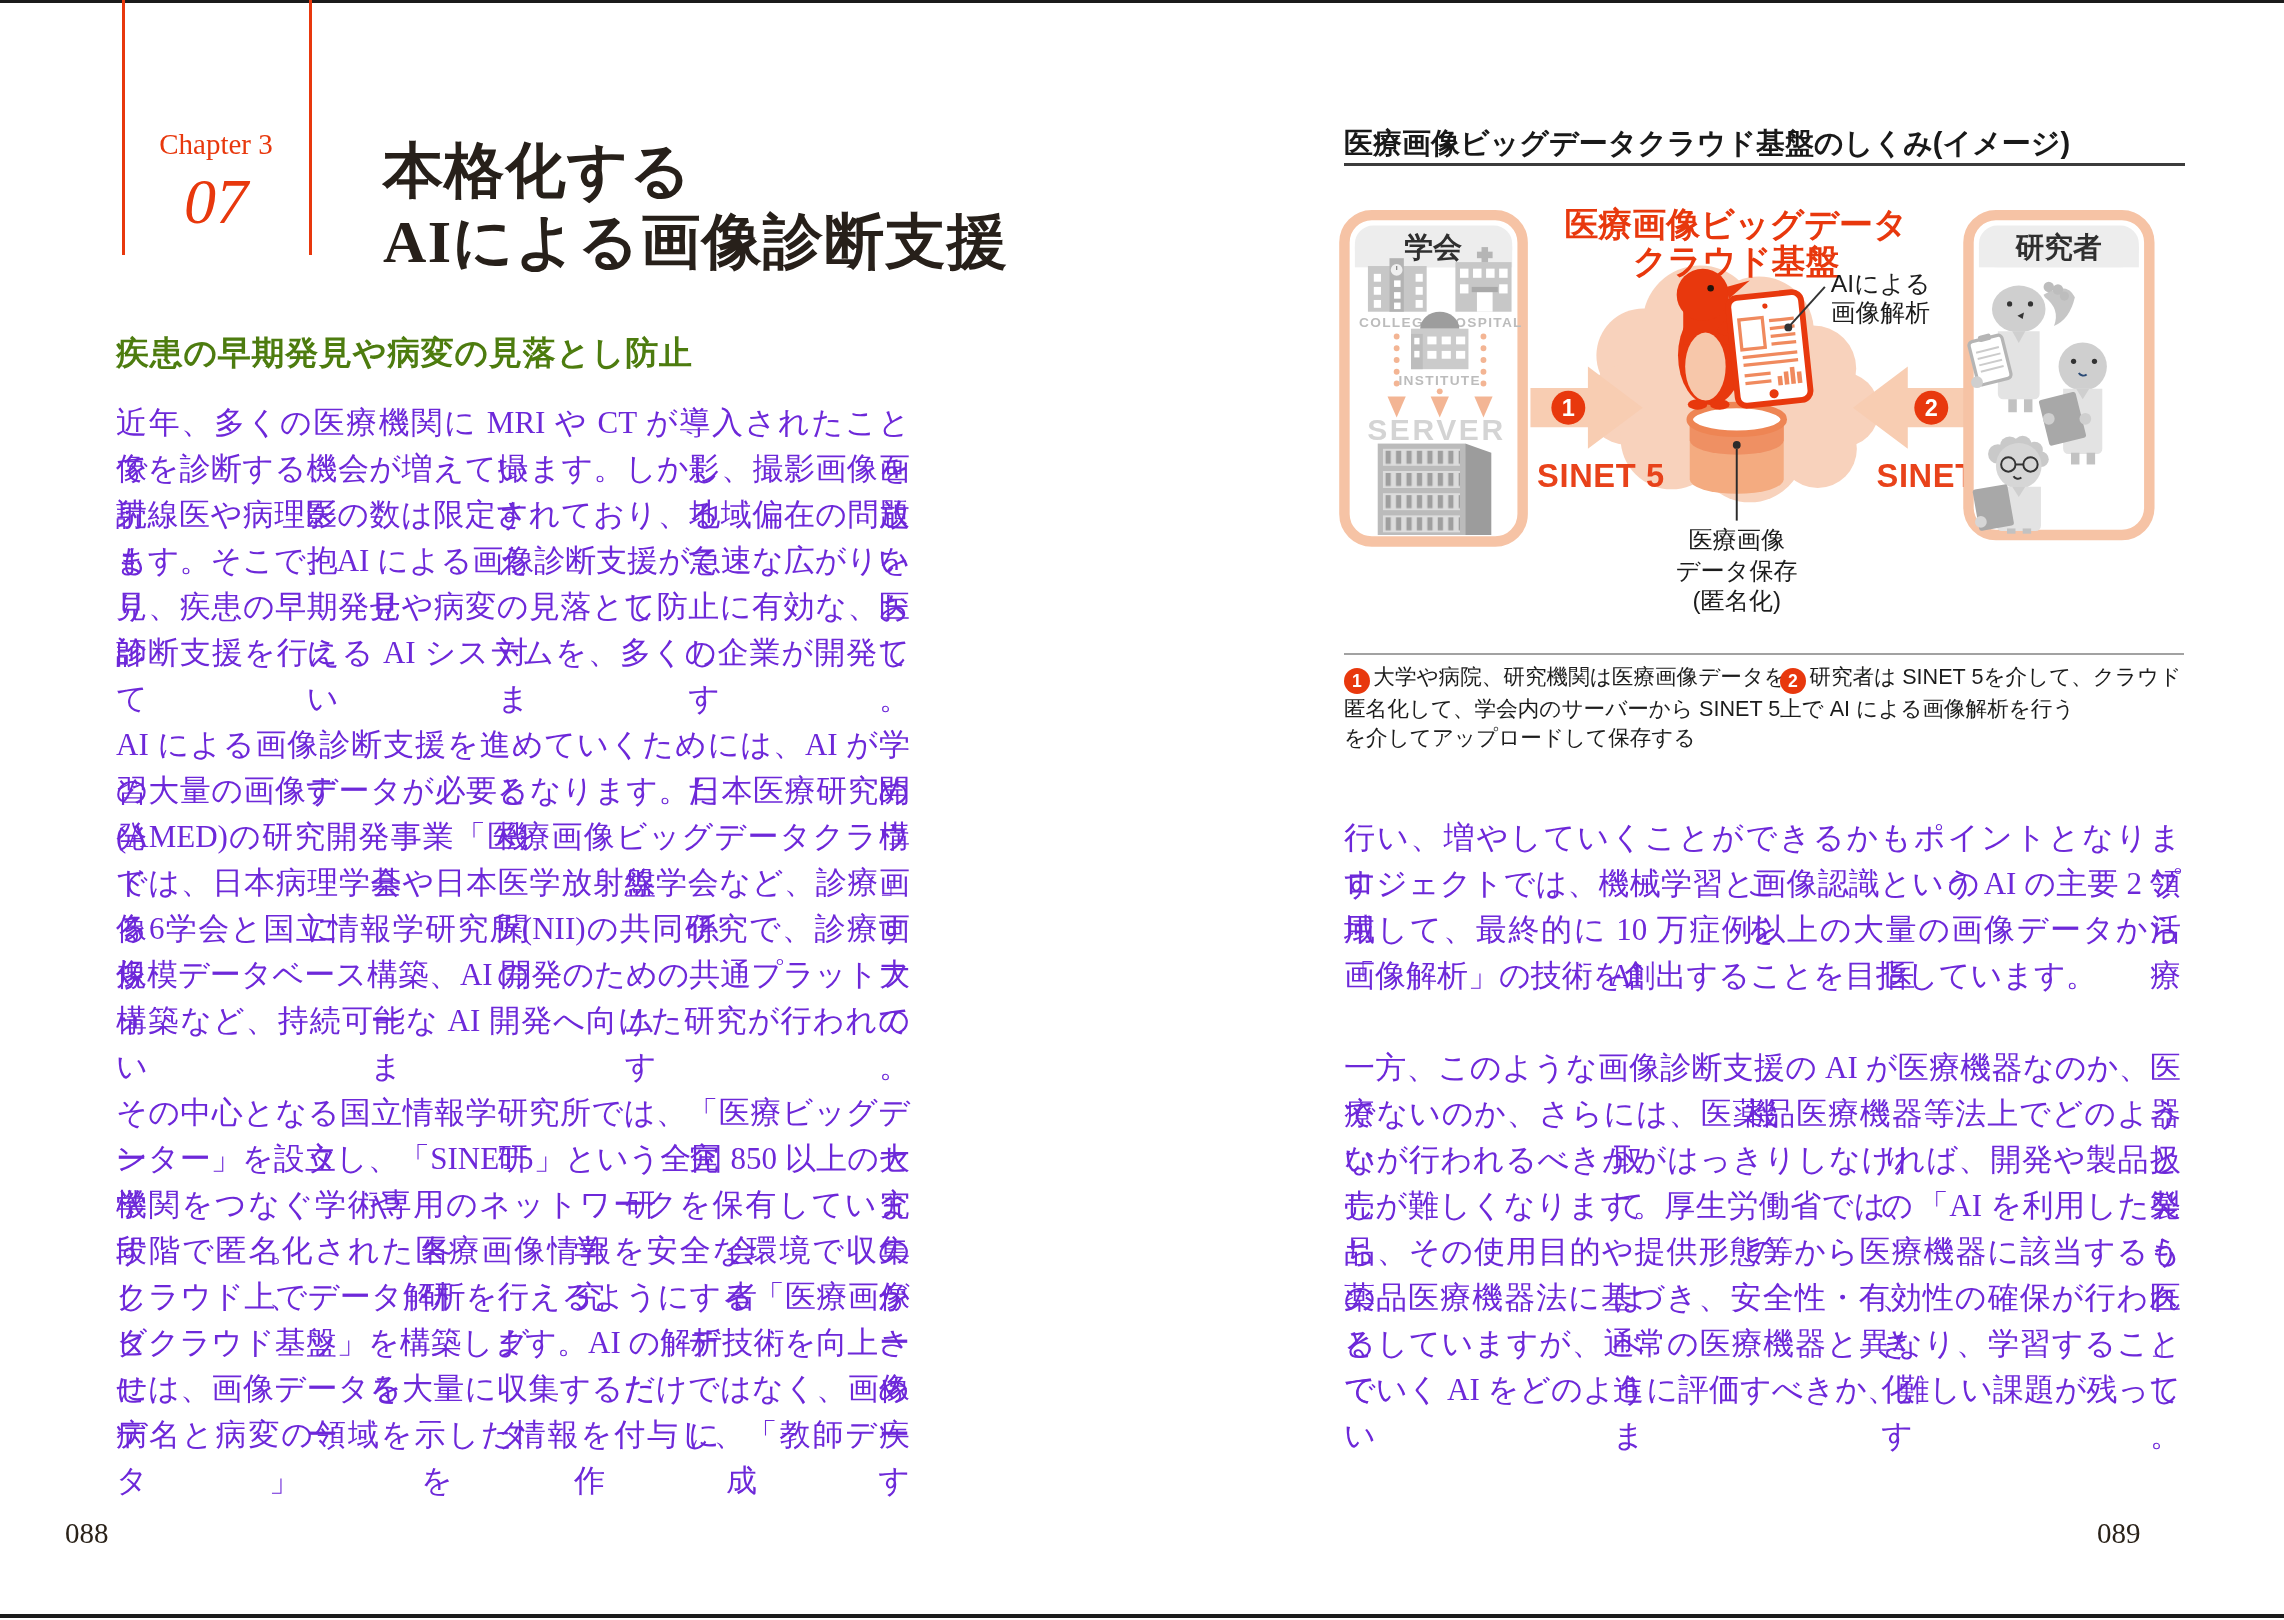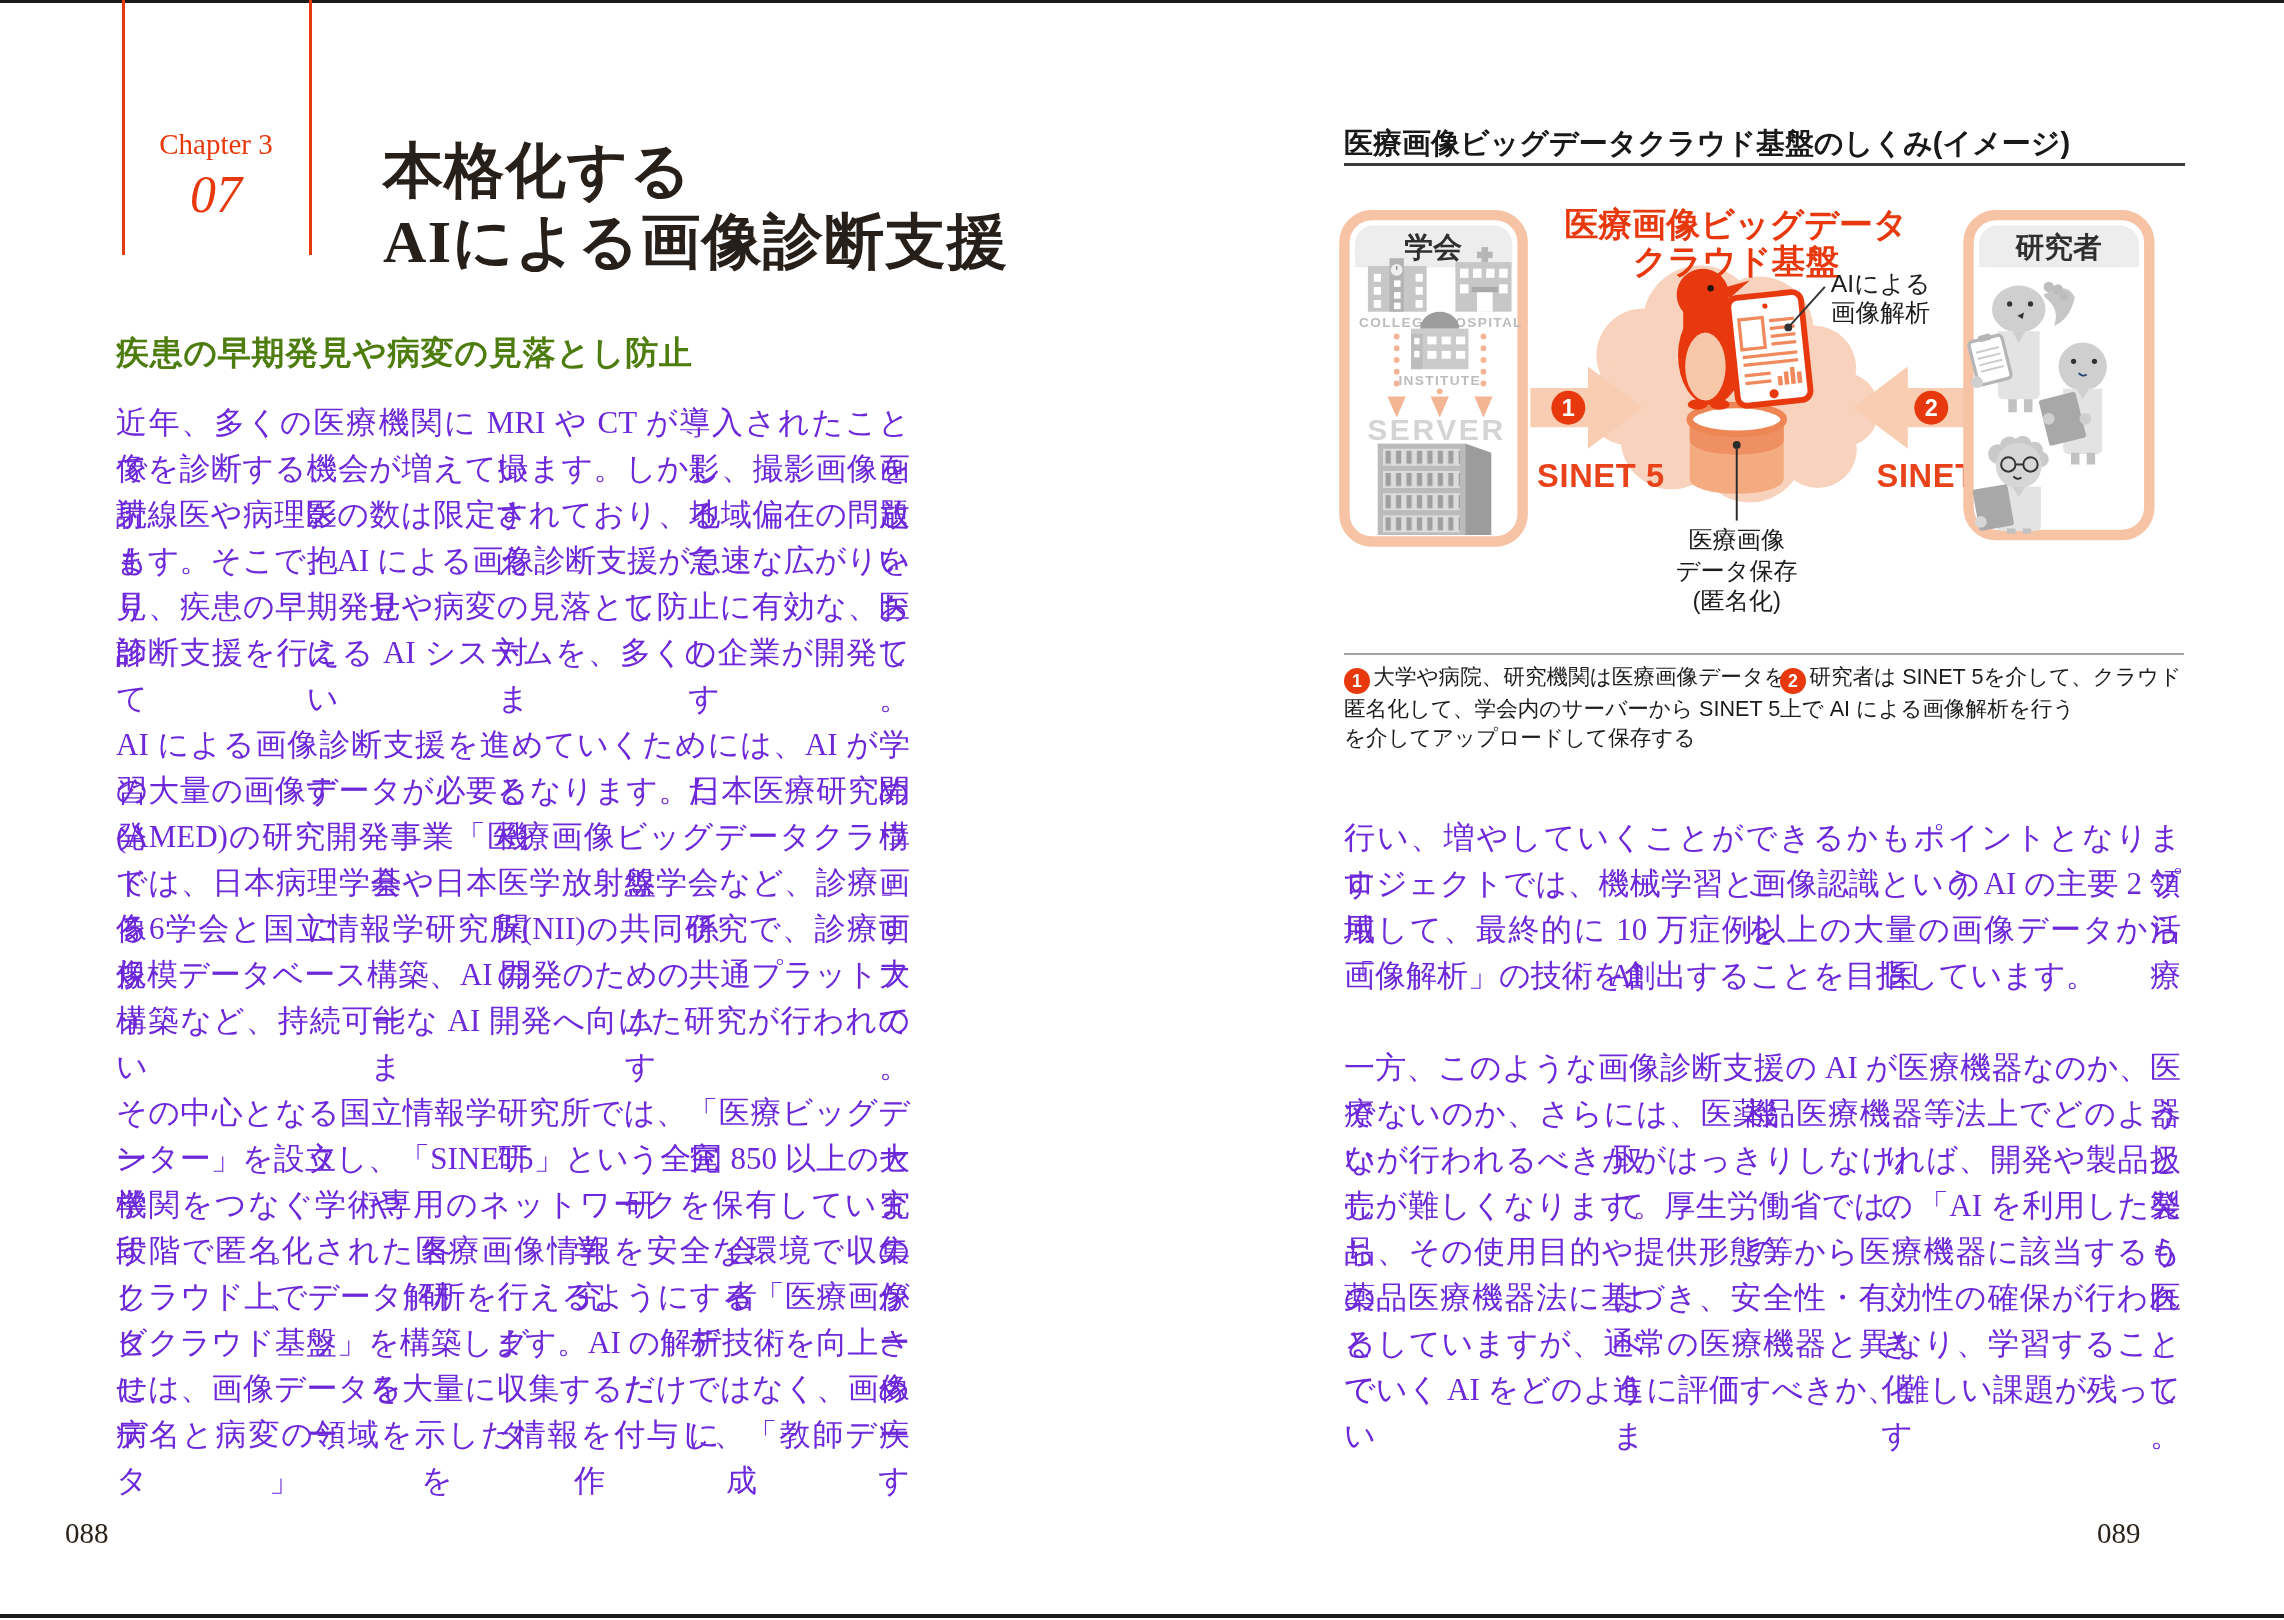--- a/index.html
+++ b/index.html
@@ -7,21 +7,21 @@
        font-family:"Liberation Sans","DejaVu Sans",sans-serif;color:#241d18;}
   .ab{position:absolute;}
   .serif{font-family:"Liberation Serif","DejaVu Serif",serif;}
 
   
   .edge{left:0;width:2284px;background:#1b1b1b;}
 
   
   .vline{top:0;width:2.6px;height:255px;background:#e8380d;}
   .chapter-label{left:122px;top:128px;width:188px;text-align:center;font-size:29px;color:#e8380d;}
-  .chapter-number{left:122px;top:165px;width:188px;text-align:center;font-size:52px;font-style:italic;color:#e8380d;}
+  .chapter-number{left:122px;top:165px;width:188px;text-align:center;font-size:64px;font-style:italic;color:#e8380d;}
 
   .page-title{left:351px;top:136px;font-size:60px;line-height:71px;font-weight:700;color:#27201a;letter-spacing:1.3px;margin-left:32px;}
 
   .section-heading{left:116px;top:331px;font-size:33px;font-weight:700;color:#4d7c0f;letter-spacing:0.7px;}
 
   
   .body-col{font-family:"Liberation Serif","DejaVu Serif",serif;}
   .bl{height:46px;line-height:46px;font-size:31px;color:#6d28d9;
       text-align:justify;text-align-last:justify;white-space:nowrap0;}
   .bl.pl{text-align-last:left;}

